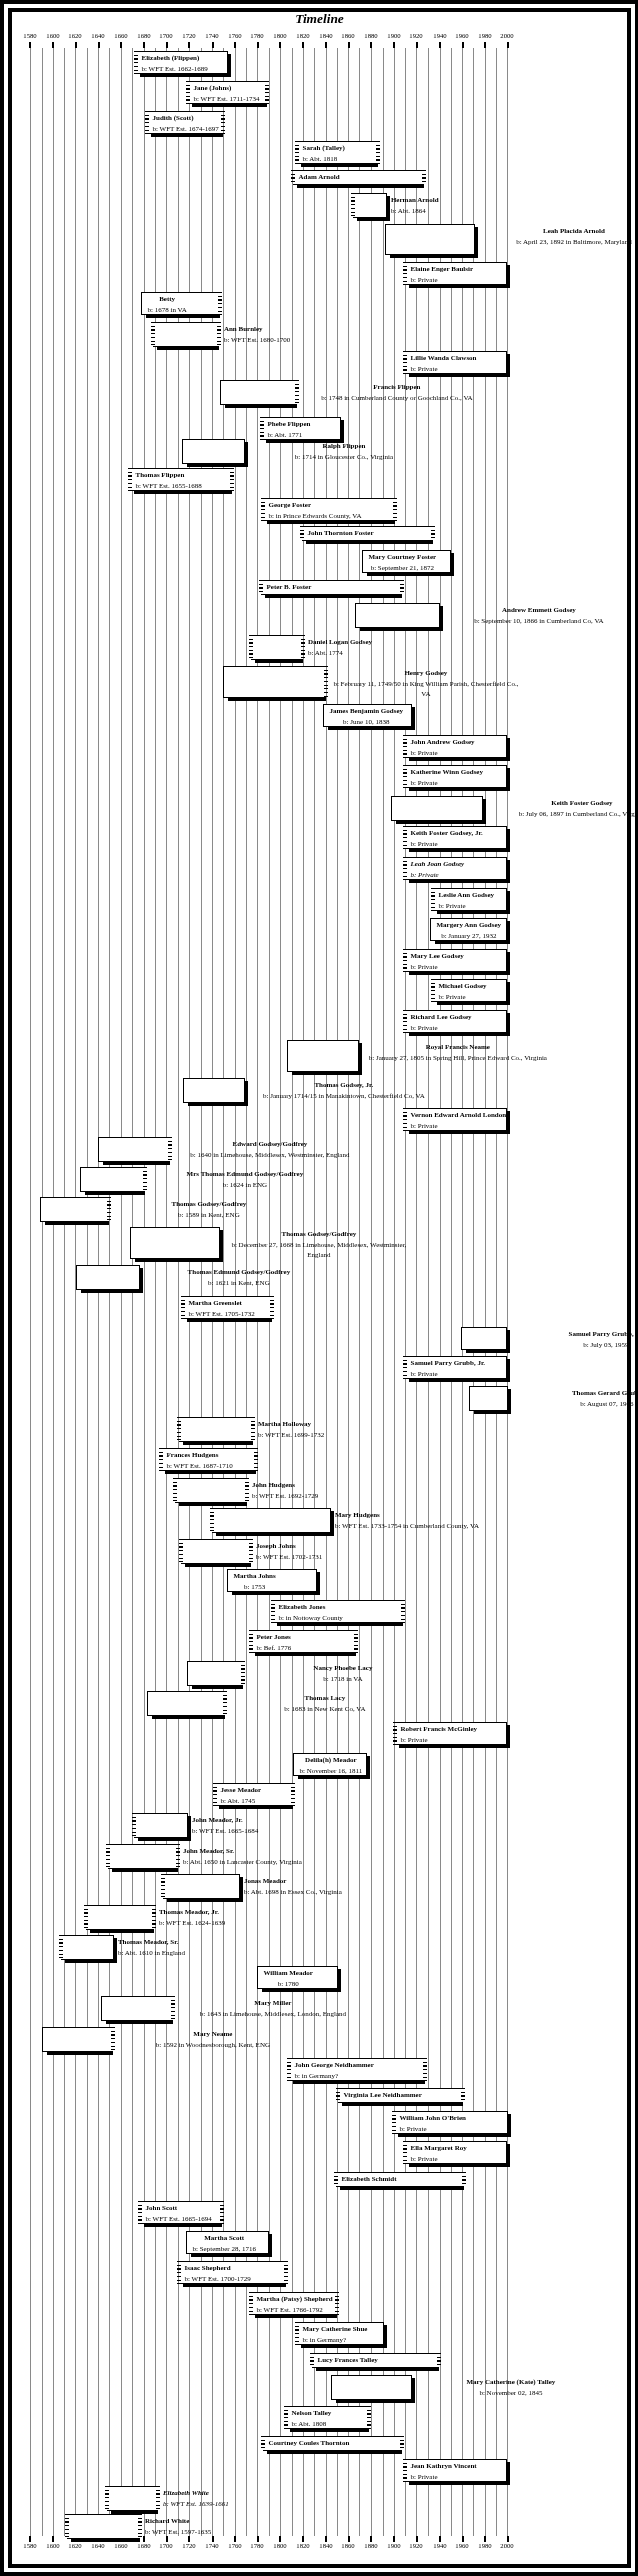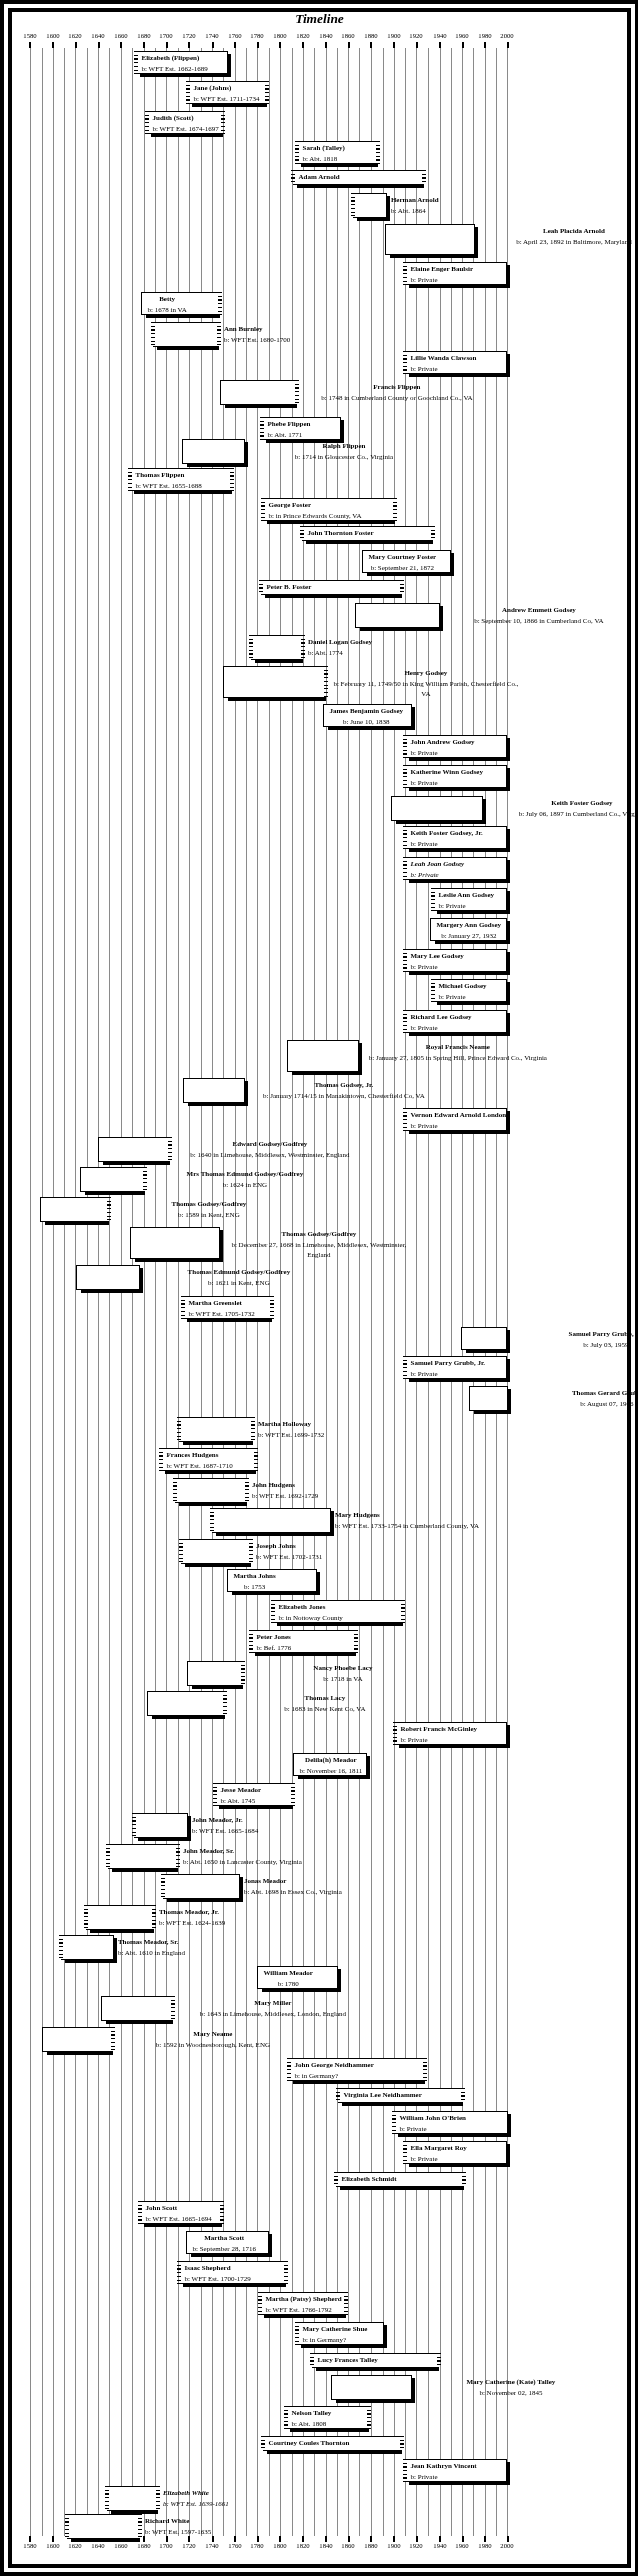--- a/index.html
+++ b/index.html
@@ -792,21 +792,21 @@
       </div>
       <div class="person" style="left: 179px; top: 2261px; width: 107px; height: 23px;">
         <div class="hash l"></div>
         <div class="hash r"></div>
         <div class="shadow-b" style="right: 0px; background: rgb(0, 0, 0);"></div>
         <div class="lbl lbl-in">
           <div class="p-name">Isaac Shepherd</div>
           <div class="p-birth">b: WFT Est. 1700-1729</div>
         </div>
       </div>
-      <div class="person" style="left: 251px; top: 2292px; width: 86px; height: 23px; margin-left: 9px;">
+      <div class="person" style="left: 251px; top: 2292px; width: 86px; height: 23px;">
         <div class="hash l"></div>
         <div class="hash r"></div>
         <div class="shadow-b" style="right: 0px; background: rgb(0, 0, 0);"></div>
         <div class="lbl lbl-in">
           <div class="p-name">Martha (Patsy) Shepherd</div>
           <div class="p-birth">b: WFT Est. 1766-1792</div>
         </div>
       </div>
       <div class="person edge-solid-r" style="left: 297px; top: 2322px; width: 87px; height: 23px;">
         <div class="hash l"></div>

